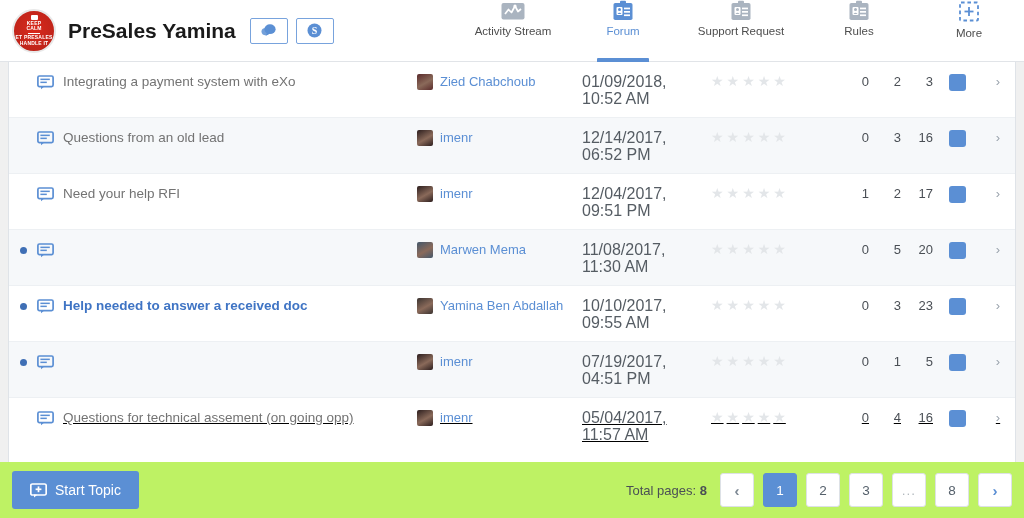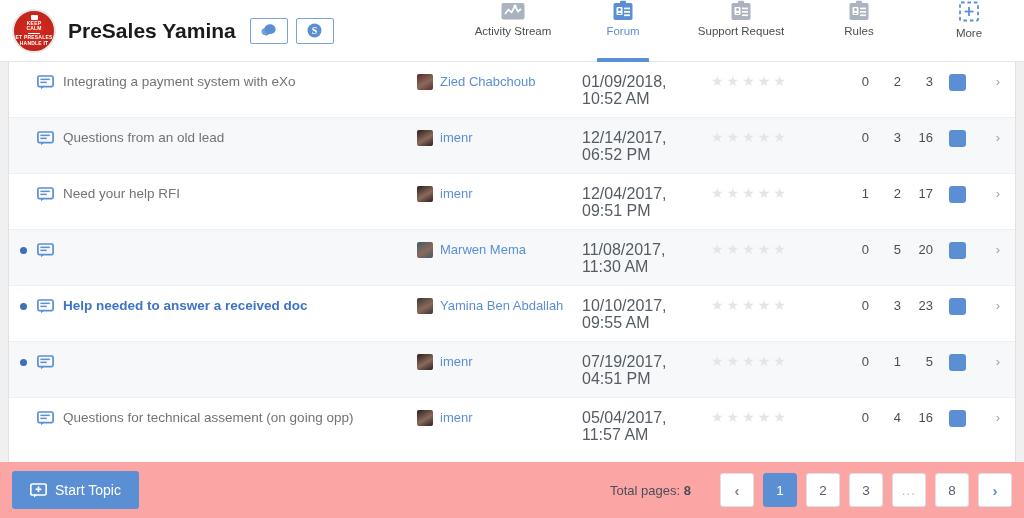--- a/index.html
+++ b/index.html
@@ -67,21 +67,21 @@
     flex: 1; background: #ffffff;
     border-left: 1px solid #dfe3e8; border-right: 1px solid #dfe3e8;
     margin: 0 8px; overflow: hidden;
   }
   .row {
     display: flex; align-items: flex-start;
     height: 56px; border-bottom: 1px solid #edf0f3;
     padding-top: 11px;
   }
   .row.alt { background: #f6f8fa; }
-  .row:last-child { border-bottom: none; }
+  .row:last-child { border-bottom: none; text-decoration: underline; }
 
   .c-bullet { width: 28px; flex: 0 0 28px; display: flex; justify-content: center; padding-top: 6px; }
   .bullet { width: 7px; height: 7px; border-radius: 50%; background: #3f6fb5; }
 
   .c-title { flex: 0 0 380px; display: flex; align-items: flex-start; gap: 9px; }
   .title-link {
     font-size: 13.5px; color: #737373; line-height: 17px; cursor: pointer;
     white-space: nowrap;
   }
   .row.unread .title-link { font-weight: bold; color: #3f74c4; }
@@ -98,31 +98,31 @@
   .star { color: #e3e6e9; font-size: 14px; line-height: 15px; cursor: pointer; }
 
   .c-num { flex: 0 0 32px; text-align: right; font-size: 13px; color: #4a4f55; line-height: 17px; }
   .c-badge { flex: 0 0 48px; display: flex; justify-content: center; padding-top: 1px; }
   .badge-sq { width: 17px; height: 17px; border-radius: 3px; background: #5b8fd4; cursor: pointer; }
   .c-chev { flex: 1; display: flex; justify-content: center; padding-top: 1px; }
   .chev { color: #9aa3ad; font-size: 13px; line-height: 16px; cursor: pointer; }
 
   
   .footer {
-    height: 56px; min-height: 56px; background: #fca5a5;
+    height: 56px; min-height: 56px; background: #bef264;
     display: flex; align-items: center; padding: 0 12px;
   }
   .start-btn {
     height: 38px; padding: 0 18px; background: #5b8fd4; color: #fff;
     border: none; border-radius: 3px; font-size: 14px;
     display: flex; align-items: center; gap: 8px; cursor: pointer;
     font-family: "Liberation Sans", sans-serif;
   }
   .pager { margin-left: auto; display: flex; align-items: center; gap: 9px; }
-  .total { font-size: 13px; color: #4a4f55; margin-right: 20px; }
+  .total { font-size: 13px; color: #4a4f55; margin-right: 4px; }
   .total b { font-weight: bold; }
   .pg {
     min-width: 34px; height: 34px; padding: 0 7px;
     background: #fff; border: 1px solid #dde1e6; border-radius: 3px;
     display: flex; align-items: center; justify-content: center;
     font-size: 13.5px; color: #55606b; cursor: pointer;
   }
   .pg.active { background: #5b8fd4; border-color: #5b8fd4; color: #fff; }
   .pg.dots { color: #b3b9bf; letter-spacing: 1px; }
   .pg.arrow { font-size: 15px; color: #5b8fd4; font-weight: bold; }

